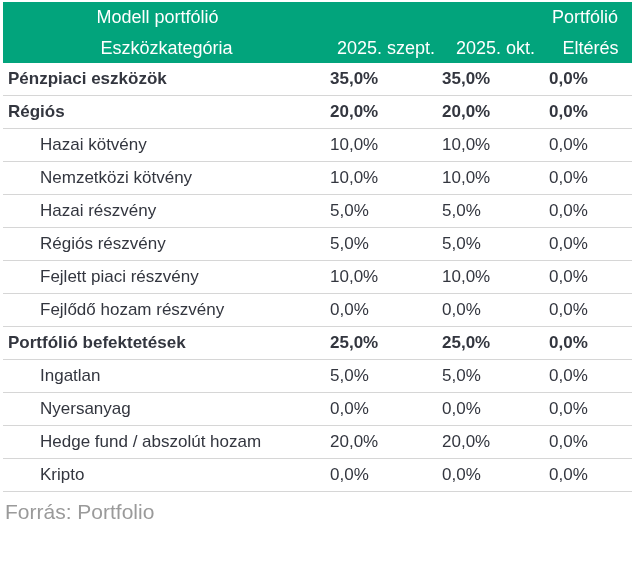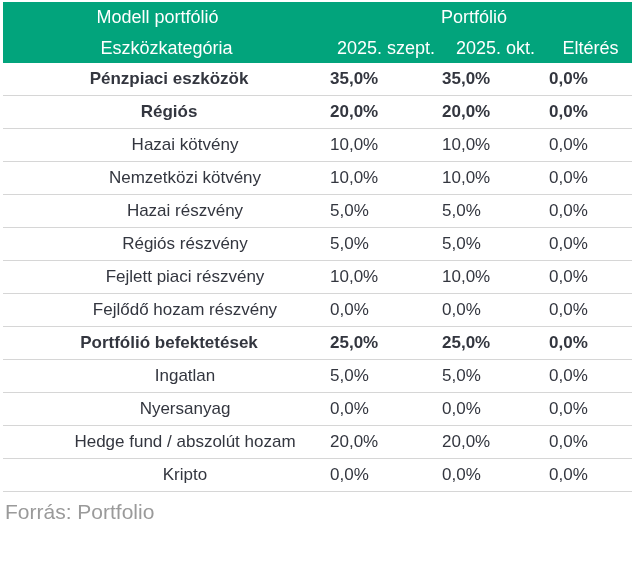--- a/index.html
+++ b/index.html
@@ -30,30 +30,30 @@
     background: var(--header-bg, #02a47c);
     color: var(--header-text, #ffffff);
     font-weight: normal;
     font-size: 18px;
     text-align: center;
     padding: 0;
   }
   tr.h1 th { height: 31px; }
   tr.h2 th { height: 30px; }
   th.group-left  { padding-right: 18px; }
-  th.group-right { padding-right: 14px; }
+  th.group-right { padding-right: 14px; text-align: right; }
   tbody td {
     height: 32px;
     border-bottom: 1px solid var(--divider, #d6d6d6);
     font-size: 17px;
     padding: 0;
     white-space: nowrap;
   }
   td.label {
-    text-align: center;
+    text-align: left;
     padding-left: 5px;
   }
   tr.indent td.label { padding-left: 37px; }
   td.val { text-align: left; }
   tr.bold td { font-weight: bold; }
   .footer {
     color: var(--footer-text, #9a9a9a);
     font-size: 21px;
     padding: 8px 2px 0 2px;
   }

